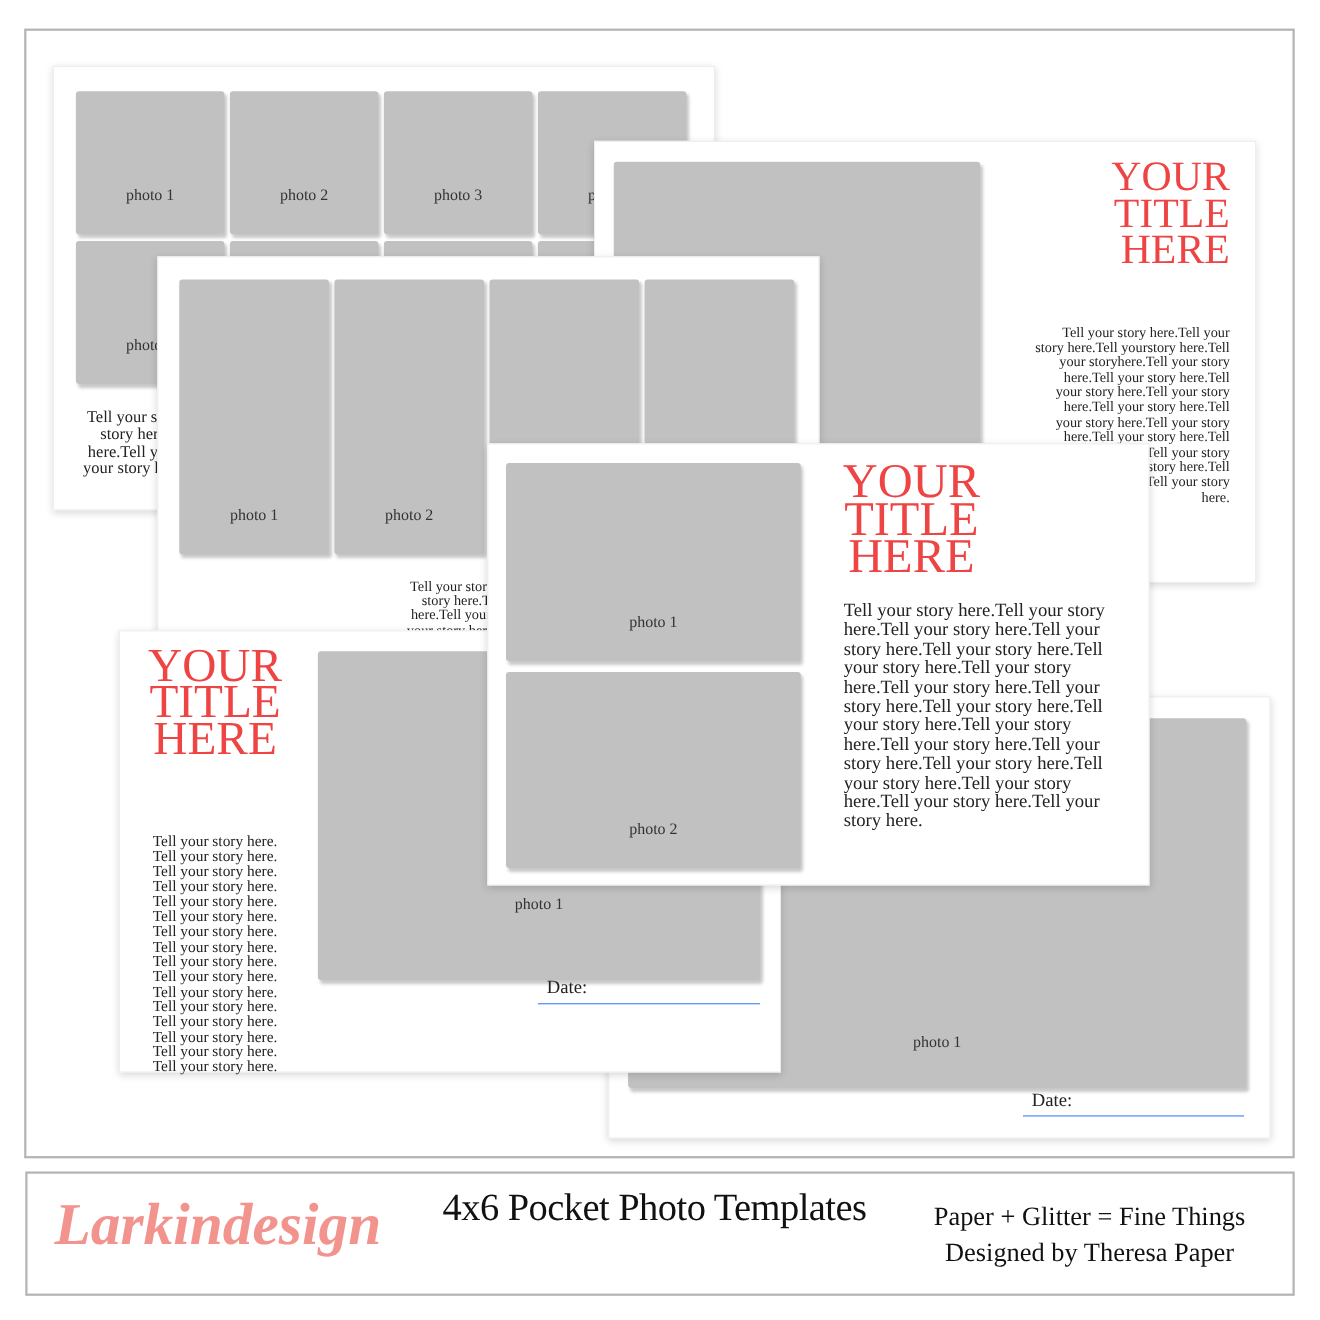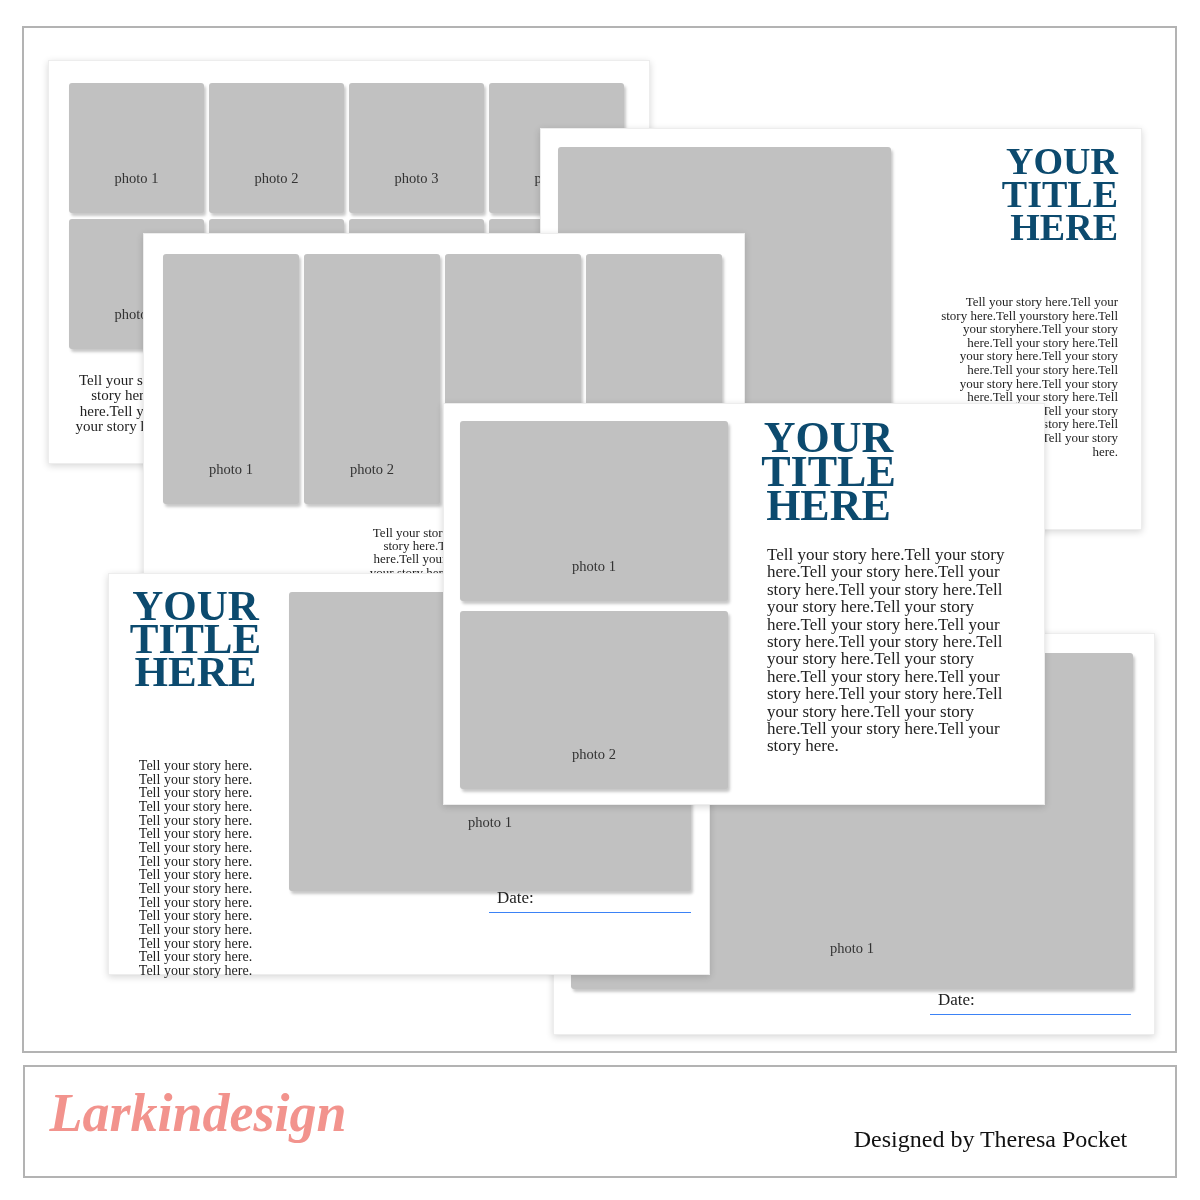--- a/index.html
+++ b/index.html
@@ -5,22 +5,22 @@
   html,body{margin:0;padding:0;background:#ffffff;}
   .stage{position:relative;width:1200px;height:1200px;background:#fff;overflow:hidden;
          font-family:"Liberation Serif","DejaVu Serif",serif;border-radius:21px;}
   .frame{position:absolute;border:2px solid #b3b3b3;background:transparent;}
   .card{position:absolute;width:600px;height:400px;background:#ffffff;border:1px solid #ededed;
         box-shadow:0 2px 7px rgba(0,0,0,0.16);}
   .photo{position:absolute;background:var(--photo-fill,#c1c1c1);border-radius:3px;
          box-shadow:2px 3px 3px rgba(0,0,0,0.22);}
   .plabel{position:absolute;left:0;right:0;bottom:26px;text-align:center;
           font-size:14.5px;color:#333;}
-  .title{position:absolute;white-space:pre-line;color:#0c4a6e;
-         font-size:44px;line-height:34px;letter-spacing:0px;font-weight:bold;}
+  .title{position:absolute;white-space:pre-line;color:#ef4444;
+         font-size:44px;line-height:34px;letter-spacing:0px;}
   .story{position:absolute;color:#222;overflow:hidden;}
   .dateline{position:absolute;border-bottom:1px solid #3b82f6;font-size:17px;color:#222;}
   .dateline span{display:inline-block;padding-left:8px;}
   
   .footer-text{position:absolute;color:#111;}
 </style>
 </head>
 <body>
 
 <div class="stage">
@@ -128,15 +128,17 @@
       <span class="plabel">photo 2</span>
       </div>
     <div class="title" style="left:317px;top:17px;width:135px;text-align:center;font-size:44px;line-height:34px;">YOUR
 TITLE
 HERE</div>
     <div class="story" style="left:323px;top:142px;width:238px;height:234px;text-align:left;font-size:17px;line-height:17.4px;">Tell your story here.Tell your story here.Tell your story here.Tell your story here.Tell your story here.Tell your story here.Tell your story here.Tell your story here.Tell your story here.Tell your story here.Tell your story here.Tell your story here.Tell your story here.Tell your story here.Tell your story here.Tell your story here.Tell your story here.Tell your story here.Tell your story here.</div>
   </div>
 
   <div class="frame" style="left:23px;top:1065px;width:1150px;height:109px;background:#fff;"></div>
   <div class="footer-text" style="left:48px;top:1082px;width:300px;text-align:center;font-size:54px;font-style:italic;font-weight:bold;color:var(--logo-color,#f2938d);">Larkindesign</div>
-  <div class="footer-text" style="left:828px;top:1126px;width:325px;text-align:center;font-size:24px;">Designed by Theresa Pocket</div>
+  <div class="footer-text" style="left:300px;top:1078px;width:590px;text-align:center;font-size:35px;letter-spacing:-0.5px;">4x6 Pocket Photo Templates</div>
+  <div class="footer-text" style="left:828px;top:1094px;width:325px;text-align:center;font-size:24px;">Paper + Glitter = Fine Things</div>
+  <div class="footer-text" style="left:828px;top:1126px;width:325px;text-align:center;font-size:24px;">Designed by Theresa Paper</div>
 
 </div>
 
 </body></html>

